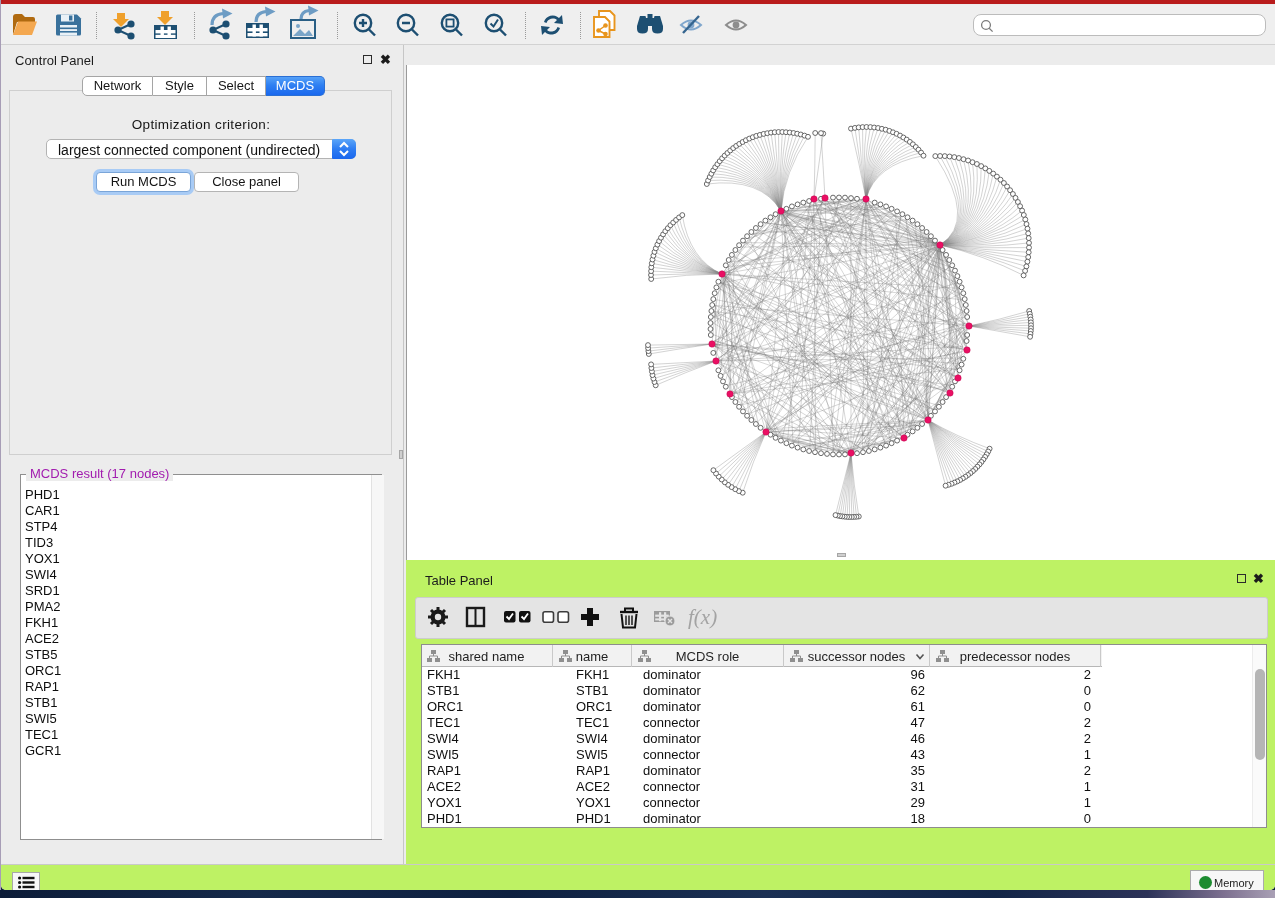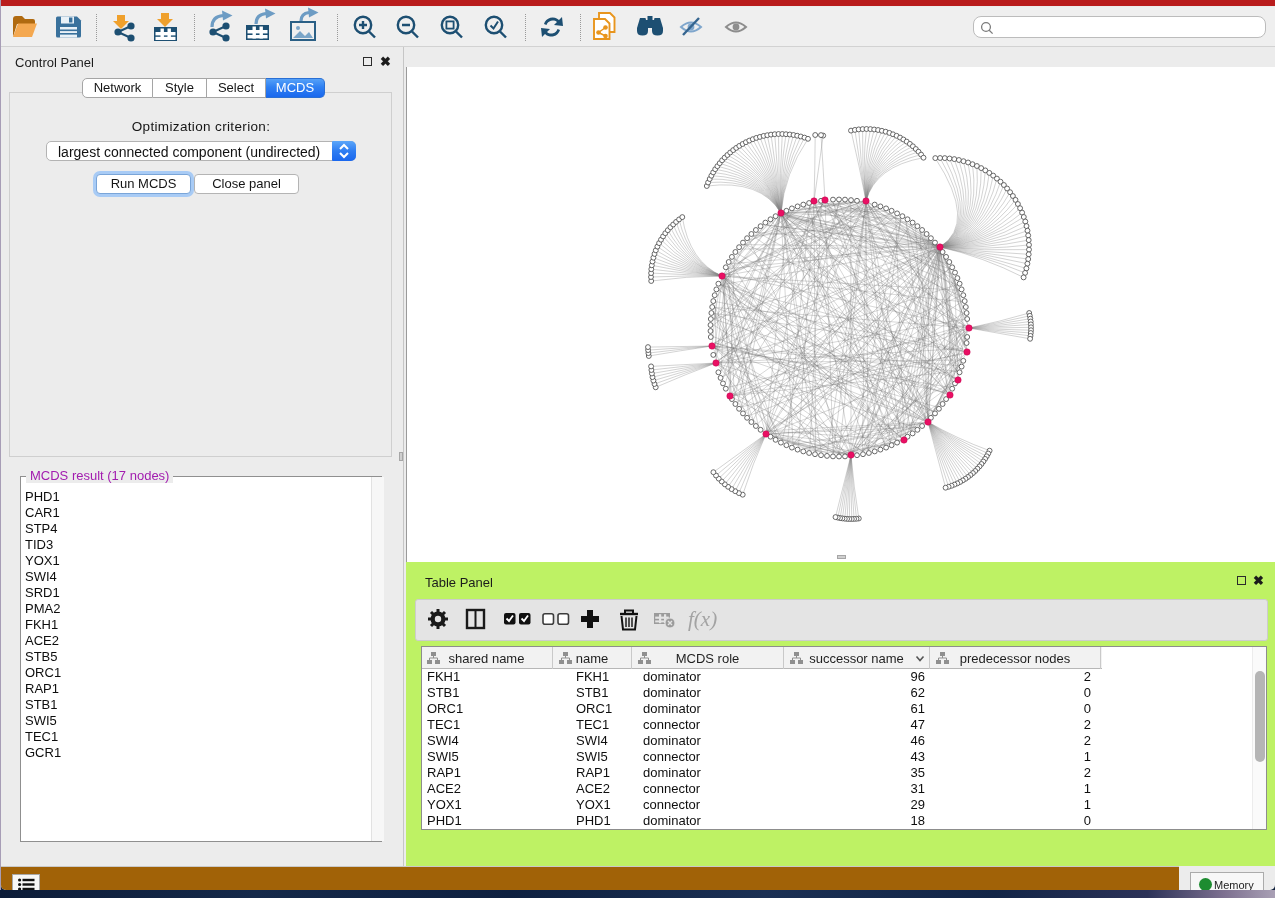--- a/index.html
+++ b/index.html
@@ -1,19 +1,19 @@
 <!DOCTYPE html>
 <html><head>
 <meta charset="utf-8">
 <style>
 * { margin:0; padding:0; box-sizing:border-box; }
 html,body { width:1275px; height:898px; overflow:hidden; }
 body { font-family:"Liberation Sans",sans-serif; background:#13223d; position:relative; }
 .abs { position:absolute; }
-#win { position:absolute; left:1px; top:0; width:1274px; height:890px; background:#ececec; border-top:6px solid #b91c1c; border-radius:0 0 5px 5px; overflow:hidden;padding-left:24px; }
+#win { position:absolute; left:1px; top:0; width:1274px; height:890px; background:#ececec; border-top:4px solid #b91c1c; border-radius:0 0 5px 5px; overflow:hidden;padding-left:24px; }
 #edgeL { position:absolute; left:0; top:0; width:1px; height:890px; background:#a79db6; }
 
 
 #toolbar { position:absolute; left:0; top:1px; width:1274px; height:40px; background:#efefef; border-bottom:1px solid #d2d2d2; }
 .tsep { position:absolute; top:7px; height:27px; width:0; border-left:1px dotted #9a9a9a; }
 #search { position:absolute; left:972px; top:9px; width:293px; height:22px; background:#fff; border:1px solid #bcbcbc; border-radius:8px; }
 
 
 #cp { position:absolute; left:0; top:41px; width:403px; height:819px; background:#ececec; border-right:1px solid #c6c6c6; }
 #cp-title { position:absolute; left:14px; top:8px; font-size:13px; color:#1c1c1c; }
@@ -29,21 +29,21 @@
 #combo { position:absolute; left:45px; top:94px; width:310px; height:20px; background:#fff; border:1px solid #b3b3b3; border-radius:5px; }
 #combo .txt { position:absolute; left:11px; top:1.5px; font-size:14px; color:#111; }
 #combo .cap { position:absolute; right:-1px; top:-1px; width:24px; height:20px; border-radius:1px 5px 5px 1px; background:linear-gradient(180deg,#5ba6f9 0%,#2e7df2 50%,#1a67ee 100%); }
 .btn { position:absolute; height:20px; background:#fff; border:1px solid #b4b4b4; border-radius:4px; font-size:13px; color:#141414; text-align:center; line-height:18px; }
 #fs { position:absolute; left:19px; top:429px; width:362px; height:366px; border:1px solid #8f8f8f; background:#fff; }
 #fs-legend { position:absolute; left:25px; top:421px; background:#ececec; padding:0 4px; font-size:13px; color:#a21caf; }
 #fs-scroll { position:absolute; right:19px; top:430px; width:13px; height:364px; background:#f7f7f7; border-left:1px solid #e2e2e2; }
 #mcds-list { position:absolute; left:24px; top:442px; font-size:13px; color:#0d0d0d; line-height:16px; }
 
 
-#botbar { position:absolute; left:0; top:860px; width:1178px; height:30px; background:#a16207; border-top:1px solid #c9c9c9; }
+#botbar { position:absolute; left:0; top:860px; width:1274px; height:30px; background:#bef264; border-top:1px solid #c9c9c9; }
 #listbtn { position:absolute; left:11px; top:7px; width:28px; height:19px; background:#f7f7f7; border:1px solid #a8a8a8; }
 #membtn { position:absolute; left:1189px; top:5px; width:74px; height:24px; background:#f7f7f7; border:1px solid #ababab; font-size:11px; color:#222; }
 #membtn .dot { position:absolute; left:8px; top:5px; width:13px; height:13px; border-radius:50%; background:#1d8c30; }
 #membtn .lbl { position:absolute; left:23px; top:6px; }
 
 
 #netbar { position:absolute; left:405px; top:42px; width:870px; height:19px; background:linear-gradient(180deg,#f4f4f4 0%,#e6e6e6 55%,#d8d8d8 100%); border:1px solid #a9a9a9; border-radius:4px 4px 0 0; }
 .tl { position:absolute; top:4.5px; width:12px; height:12px; border-radius:50%; }
 #nettitle { position:absolute; left:132px; top:3px; width:870px; margin-left:-66px; text-align:center; font-size:13px; color:#2e2e2e; }
 #canvas { position:absolute; left:405px; top:61px; width:870px; height:495px; background:#fff; border-left:1px solid #9a9a9a; }
@@ -1160,21 +1160,21 @@
 </div>
 <div class="hcell" style="left:378px;top:85px;width:146px">
 <svg class="abs" style="left:6px;top:5px" width="13" height="12" viewBox="0 0 13 12">
           <g fill="#8f8f8f">
             <rect x="4" y="0" width="5" height="4"></rect>
             <rect x="0" y="8" width="5" height="4"></rect>
             <rect x="8" y="8" width="5" height="4"></rect>
           </g>
           <path d="M6.5 4 L6.5 6 M2.5 8 L2.5 6 L10.5 6 L10.5 8" stroke="#8f8f8f" fill="none" stroke-width="1"></path>
         </svg>
-<div class="hlbl">successor name</div>
+<div class="hlbl">successor nodes</div>
 <svg class="abs" style="right:4px;top:8px" width="10" height="7" viewBox="0 0 10 7">
           <path d="M1.5 1.5 L5 5.5 L8.5 1.5" fill="none" stroke="#555" stroke-width="1.6"></path>
         </svg>
 </div>
 <div class="hcell" style="left:524px;top:85px;width:171px">
 <svg class="abs" style="left:6px;top:5px" width="13" height="12" viewBox="0 0 13 12">
           <g fill="#8f8f8f">
             <rect x="4" y="0" width="5" height="4"></rect>
             <rect x="0" y="8" width="5" height="4"></rect>
             <rect x="8" y="8" width="5" height="4"></rect>

